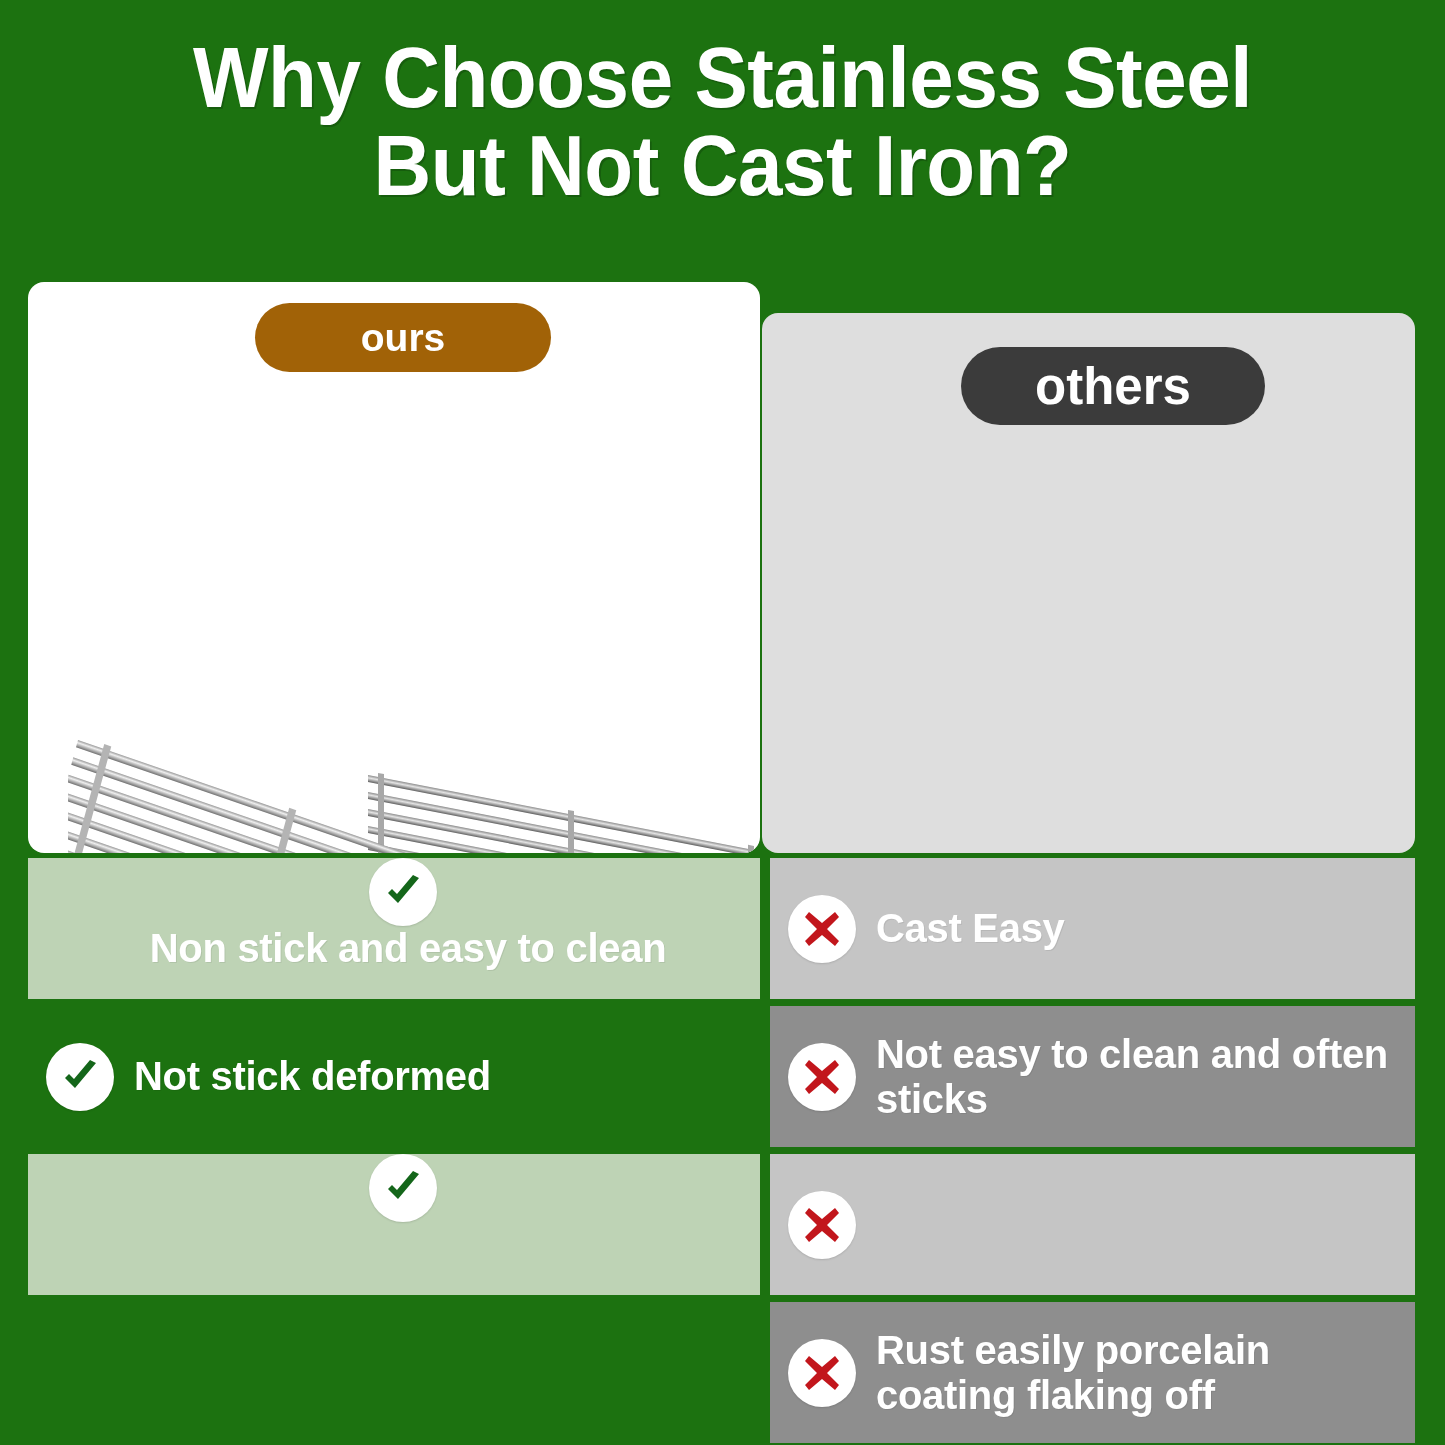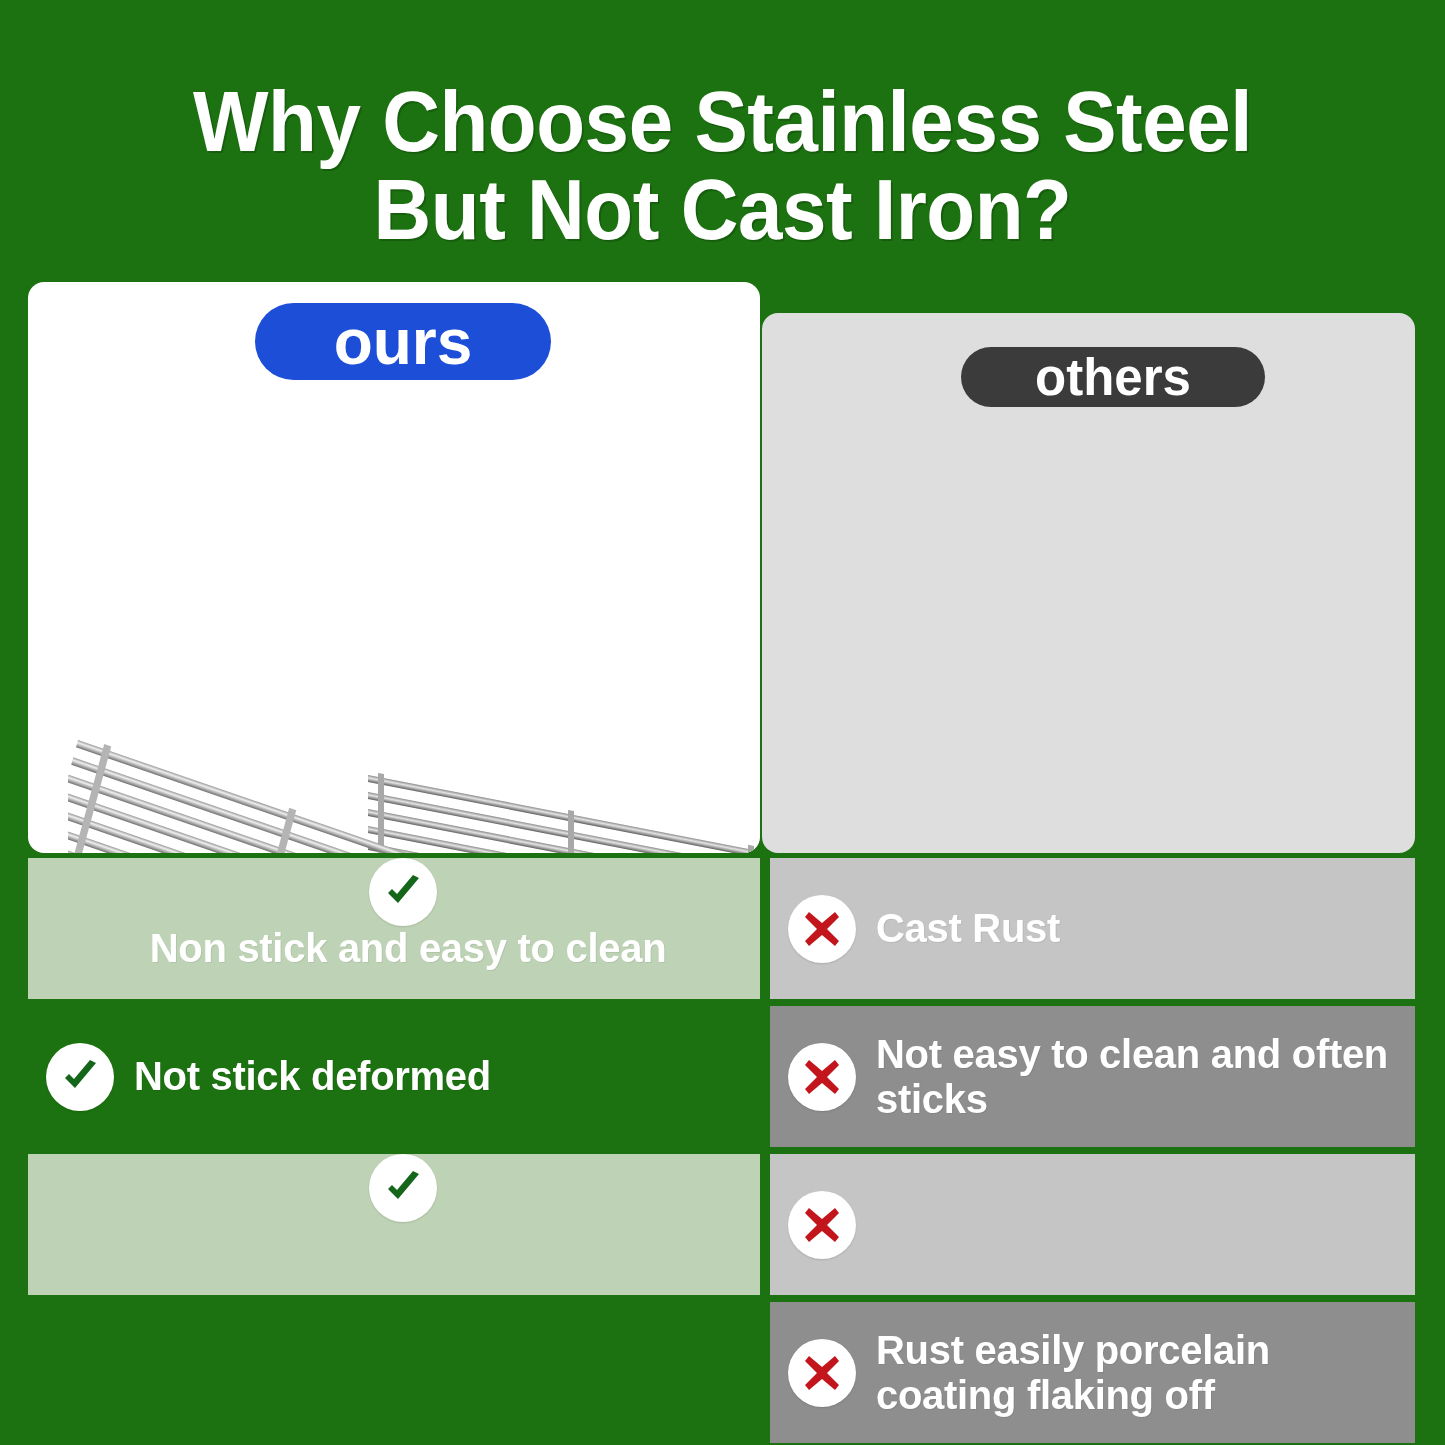--- a/index.html
+++ b/index.html
@@ -20,21 +20,20 @@
     position: absolute;
     top: 34px;
     left: 0;
     width: 1445px;
     text-align: center;
     color: #ffffff;
     font-weight: bold;
     letter-spacing: -0.5px;
     line-height: 1.02;
     text-shadow: 2px 2px 0 rgba(0,0,0,0.18);
-    margin-top: 44px;
   }
   .title-line {
     display: block;
     font-size: 86px;
     transform: scaleX(0.93);
   }
 
   
   .panel {
     position: absolute;
@@ -65,29 +64,29 @@
     font-weight: bold;
     text-align: center;
     display: flex;
     align-items: center;
     justify-content: center;
   }
   .badge-ours {
     left: 255px;
     top: 303px;
     width: 296px;
-    height: 77px;
-    background: #1d4ed8;
-    font-size: 64px;
+    height: 69px;
+    background: #a16207;
+    font-size: 39px;
   }
   .badge-others {
     left: 961px;
     top: 347px;
     width: 304px;
-    height: 60px;
+    height: 78px;
     background: #3b3b3b;
     font-size: 51px;
   }
 
   
   .product-art {
     position: absolute;
   }
   .art-steel {
     left: 40px;
@@ -252,21 +251,21 @@
 </div>
 
 <div class="rows rows-right">
 
   <div class="row alt0">
     <span class="icon-badge">
       <svg width="42" height="42" viewBox="0 0 42 42">
         <path d="M8 4 L21 15 L34 4 L38 9 L26 21 L38 33 L34 38 L21 27 L8 38 L4 33 L16 21 L4 9 Z" fill="#C2161C"></path>
       </svg>
     </span>
-    <span class="row-label">Cast Rust</span>
+    <span class="row-label">Cast Easy</span>
   </div>
 
   <div class="row alt1">
     <span class="icon-badge">
       <svg width="42" height="42" viewBox="0 0 42 42">
         <path d="M8 4 L21 15 L34 4 L38 9 L26 21 L38 33 L34 38 L21 27 L8 38 L4 33 L16 21 L4 9 Z" fill="#C2161C"></path>
       </svg>
     </span>
     <span class="row-label">Not easy to clean and often sticks</span>
   </div>

